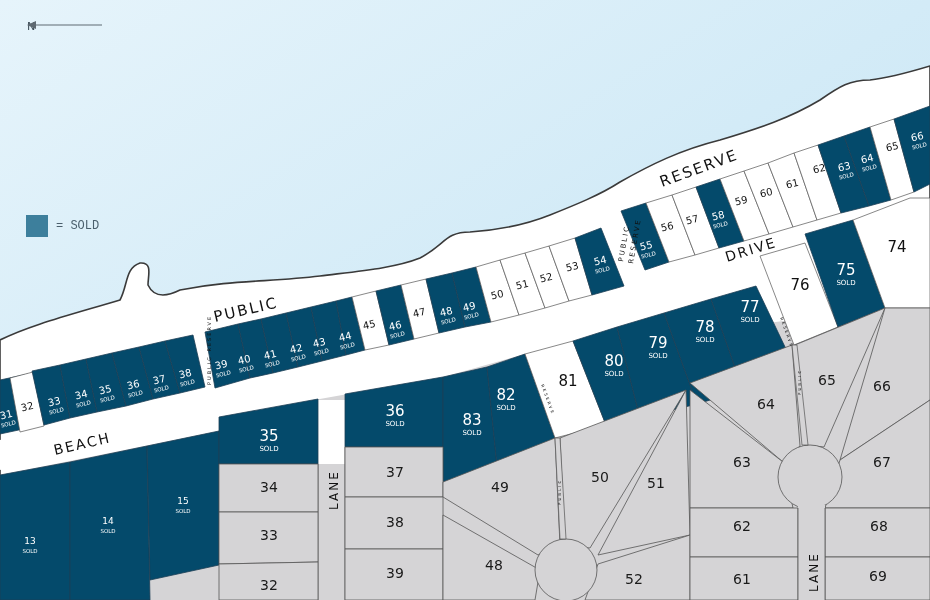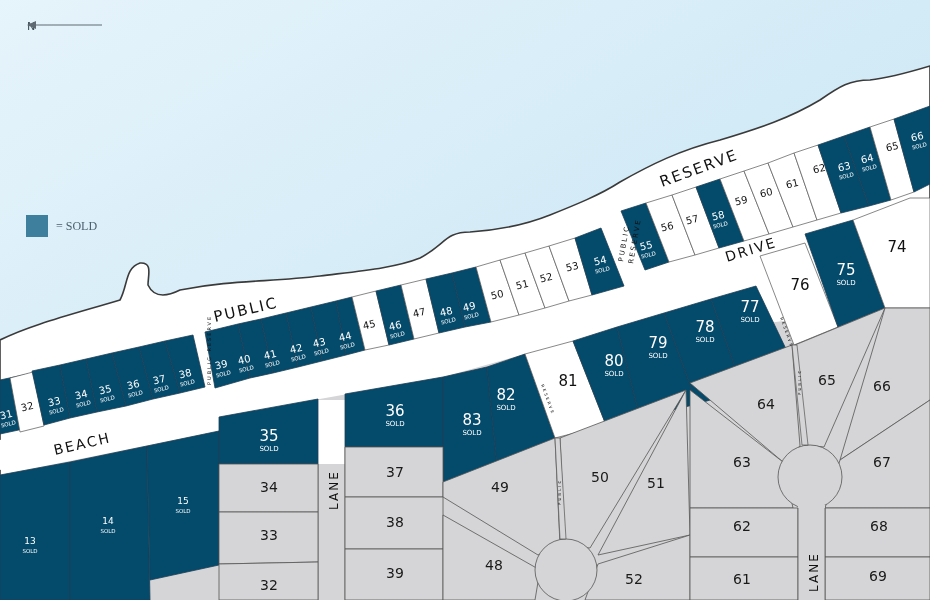--- a/index.html
+++ b/index.html
@@ -6,21 +6,21 @@
   body { width: 930px; height: 600px; overflow: hidden; font-family: "DejaVu Sans", sans-serif; }
   #map-root { position: relative; width: 930px; height: 600px; overflow: hidden; }
   svg { position: absolute; left: 0; top: 0; }
   .lot-sold { fill: #044a6b; stroke: #1d3f55; stroke-width: 0.8; }
   .lot-avail { fill: #ffffff; stroke: #555; stroke-width: 0.7; }
   .lot-grey { fill: #d5d4d6; stroke: #555; stroke-width: 0.8; }
   .lbl { font-family: "DejaVu Sans", sans-serif; text-anchor: middle; }
   .street { font-family: "DejaVu Sans", sans-serif; fill: #111; letter-spacing: 2px; }
   .legend { position: absolute; left: 26px; top: 215px; display: flex; align-items: center; gap: 8px; }
   .legend-swatch { width: 22px; height: 22px; background: #3d7f9c; }
-  .legend-text { font-family: Liberation Serif, serif; font-size: 12px; color: #4a5f6c; }
+  .legend-text { font-family: Liberation Mono, monospace; font-size: 12px; color: #4a5f6c; }
   .compass { position: absolute; left: 27px; top: 20px; display: flex; align-items: center; }
   .compass-n { font-family: "DejaVu Sans", sans-serif; font-size: 11px; color: #3e4d57; margin-right: 6px; }
 </style>
 </head>
 <body>
 
 <div id="map-root">
   <svg id="map-svg" width="930" height="600" viewBox="0 0 930 600" xmlns="http://www.w3.org/2000/svg">
     <defs>
       <linearGradient id="water" x1="0" y1="0" x2="1" y2="1">

